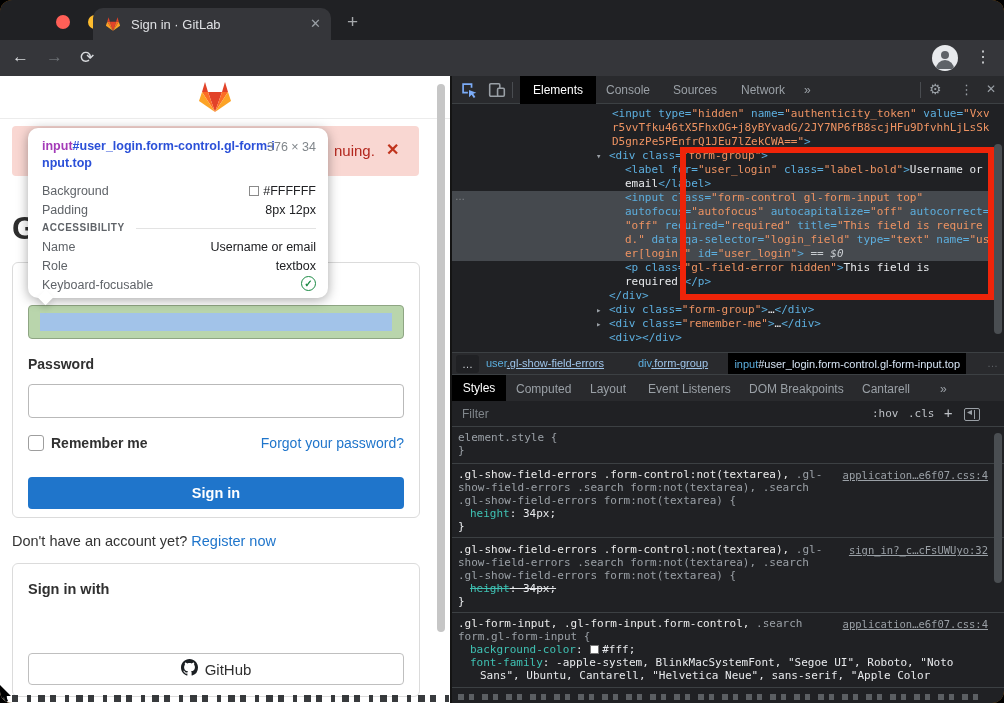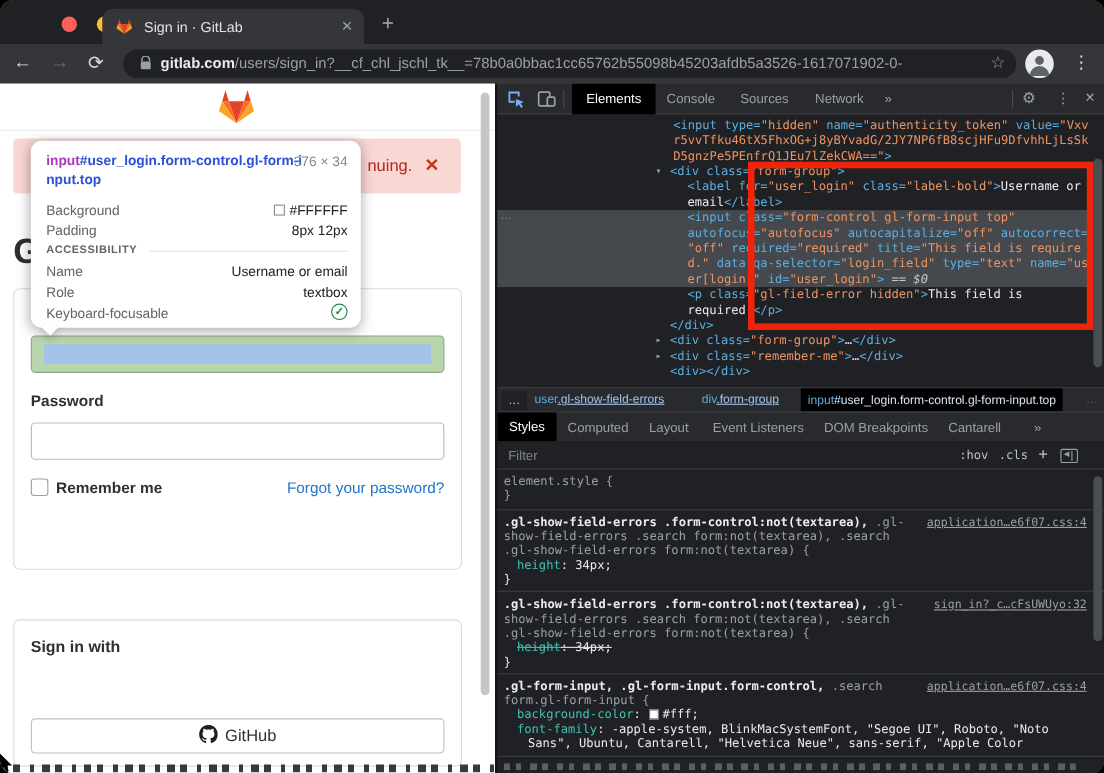--- a/index.html
+++ b/index.html
@@ -67,21 +67,21 @@
   .dt-tab-active { position:absolute; top:0; height:28px; background:#000; color:#fff; font-size:12px; text-align:center; line-height:28px; }
   .dt-sep { position:absolute; top:6px; width:1px; height:16px; background:#494c50; }
   .dt-icon { position:absolute; top:5px; }
   .code-area { position:absolute; left:0; top:28px; width:100%; height:248px; font:11px/14px "DejaVu Sans Mono", monospace; }
   .sel-band { position:absolute; left:0; top:87px; right:14px; height:70px; background:#45494e; }
   .code-line { position:absolute; height:14px; white-space:pre; }
   .arrow { position:absolute; left:-13px; top:0; color:#9aa0a6; font-size:9px; }
   .gutter-dots { position:absolute; left:3px; top:115px; color:#85898d; font-size:10px; letter-spacing:1px; }
   .tk-c,.tk-a { color:#5caede; } .tk-o { color:#ee9362; } .tk-w { color:#e8eaed; }
   .tk-it { color:#c7cbcf; font-style:italic; }
-  .tk-b { color:#ececec; font-weight:bold; } .tk-g { color:#9aa0a6; } .tk-p { color:#3fc1b3; }
+  .tk-b { color:#ececec; font-weight:normal; } .tk-g { color:#9aa0a6; } .tk-p { color:#3fc1b3; }
   .tk-bt { color:#5caede; } .tk-bc { color:#9fc5ea;text-decoration:underline; } .tk-bs { color:#d6e4f4; }
   .crumb-bar { position:absolute; left:0; top:276px; width:100%; height:22px; background:#292a2d; border-top:1px solid #3c4043; font-size:11px; }
   .crumb { position:absolute; top:4px; white-space:nowrap; }
   .crumb-chip { position:absolute; top:2px; height:18px; line-height:18px; padding:0 6px; background:#202124; color:#d0d3d7; border-radius:3px; }
   .crumb-selected { position:absolute; top:0; height:22px; line-height:22px; padding:0 6px; background:#000; white-space:nowrap; }
   .crumb-dim { position:absolute; top:4px; color:#5c6064; }
   .styles-tabs { position:absolute; left:0; top:298px; width:100%; height:27px; background:#292a2d; border-top:1px solid #3c4043; }
   .filter-bar { position:absolute; left:0; top:325px; width:100%; height:26px; background:#202124; border-bottom:1px solid #3c4043; }
   .filter-text { position:absolute; left:10px; top:6px; font-size:12px; color:#80868b; }
   .filter-right { position:absolute; top:6px; font-size:11px; color:#bdc1c6; font-family:"DejaVu Sans Mono", monospace; }
@@ -124,32 +124,20 @@
       <span class="tab-title">Sign in · GitLab</span>
       <span class="tab-close">✕</span>
     </div>
     <span class="newtab">+</span>
   </div>
 
   <div class="toolbar">
     <span class="navbtn" style="left:12px">←</span>
     <span class="navbtn" style="left:46px;color:#6c7074">→</span>
     <span class="navbtn" style="left:80px">⟳</span>
-    <div class="urlbar">
-      <span style="position:absolute;left:15px;top:6px">
-        <svg width="11" height="13" viewBox="0 0 11 13">
-            <path d="M2 5V3.5a3.5 3.5 0 017 0V5" fill="none" stroke="#9aa0a6" stroke-width="1.4"></path>
-            <rect x="1" y="5" width="9" height="7" rx="1" fill="#9aa0a6"></rect>
-          </svg>
-      </span>
-      <div class="url-text">
-        <span class="url-host">gitlab.com</span><span class="url-path">/users/sign_in?__cf_chl_jschl_tk__=78b0a0bbac1cc65762b55098b45203afdb5a3526-1617071902-0-</span>
-      </div>
-      <span class="star">☆</span>
-    </div>
     <div class="avatar">
       <svg width="26" height="26" viewBox="0 0 26 26">
           <circle cx="13" cy="10" r="4" fill="#5f6368"></circle>
           <path d="M4 24a9 9 0 0118 0z" fill="#5f6368"></path>
         </svg>
     </div>
     <span class="menu-dots">⋮</span>
   </div>
 
   <div class="page">
@@ -179,21 +167,25 @@
       <div class="hl-content"></div>
     </div>
 
     <div class="field-label" style="left:28px;top:280px">Password</div>
     <div class="text-input"></div>
 
     <div class="checkbox"></div>
     <div class="field-label" style="left:51px;top:359px">Remember me</div>
     <a class="link forgot">Forgot your password?</a>
 
-
+    <div class="signin-btn">Sign in</div>
+
+    <div class="register-line">
+      <span>Don't have an account yet? </span><a class="link">Register now</a>
+    </div>
 
     <div class="card" style="left:12px;top:487px;width:408px;height:134px"></div>
     <div class="field-label" style="left:28px;top:505px;font-size:14.5px">Sign in with</div>
 
 
     <div class="sso-btn" style="top:577px">
       <span>
         <svg width="17" height="17" viewBox="0 0 16 16">
           <path fill="#1b1f23" d="M8 0C3.58 0 0 3.58 0 8c0 3.54 2.29 6.53 5.47 7.59.4.07.55-.17.55-.38 0-.19-.01-.82-.01-1.49-2.01.37-2.53-.49-2.69-.94-.09-.23-.48-.94-.82-1.13-.28-.15-.68-.52-.01-.53.63-.01 1.08.58 1.23.82.72 1.21 1.87.87 2.33.66.07-.52.28-.87.51-1.07-1.78-.2-3.64-.89-3.64-3.95 0-.87.31-1.59.82-2.15-.08-.2-.36-1.02.08-2.12 0 0 .67-.21 2.2.82.64-.18 1.32-.27 2-.27s1.36.09 2 .27c1.53-1.04 2.2-.82 2.2-.82.44 1.1.16 1.92.08 2.12.51.56.82 1.27.82 2.15 0 3.07-1.87 3.75-3.65 3.95.29.25.54.73.54 1.48 0 1.07-.01 1.93-.01 2.2 0 .21.15.46.55.38A8.01 8.01 0 0016 8c0-4.42-3.58-8-8-8z"></path>
         </svg>

